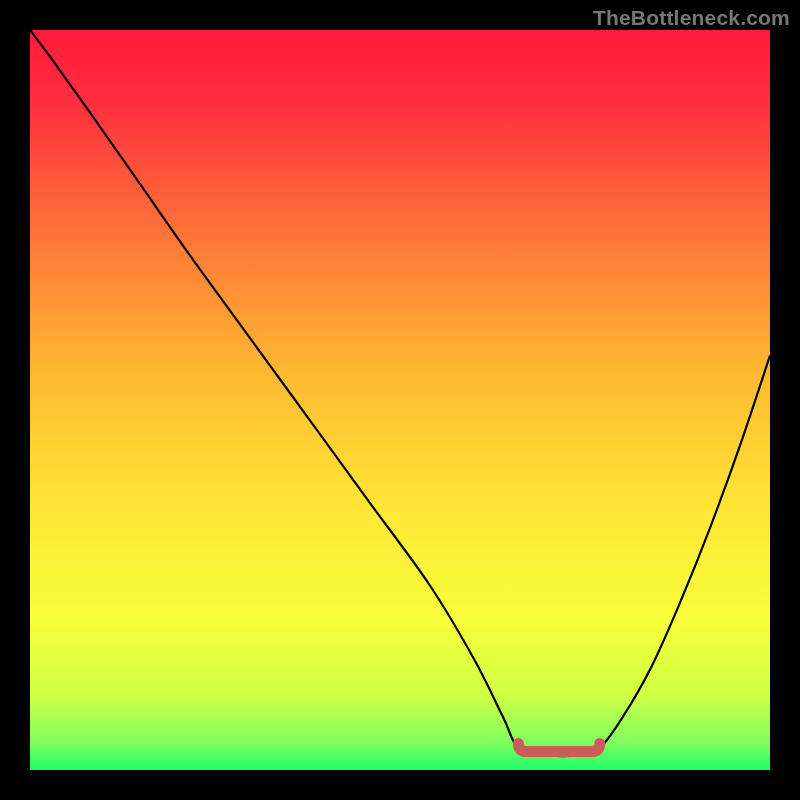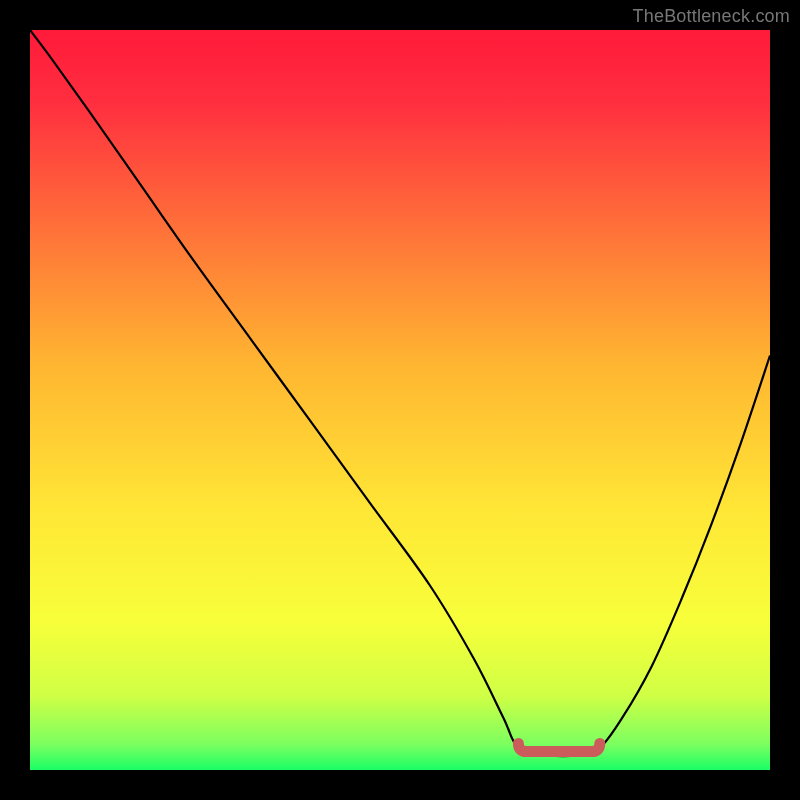--- a/index.html
+++ b/index.html
@@ -24,22 +24,22 @@
     top: 30px;
     width: 740px;
     height: 740px;
     overflow: hidden;
   }
   .watermark {
     position: absolute;
     top: 6px;
     right: 10px;
     color: #777;
-    font-size: 18px;
-    font-weight: 400;
+    font-size: 21px;
+    font-weight: 700;
     letter-spacing: 0.2px;
     user-select: none;
   }
   svg { display: block; }
 </style>
 </head>
 <body>
 
 <div class="frame">
   <div class="watermark">TheBottleneck.com</div>

